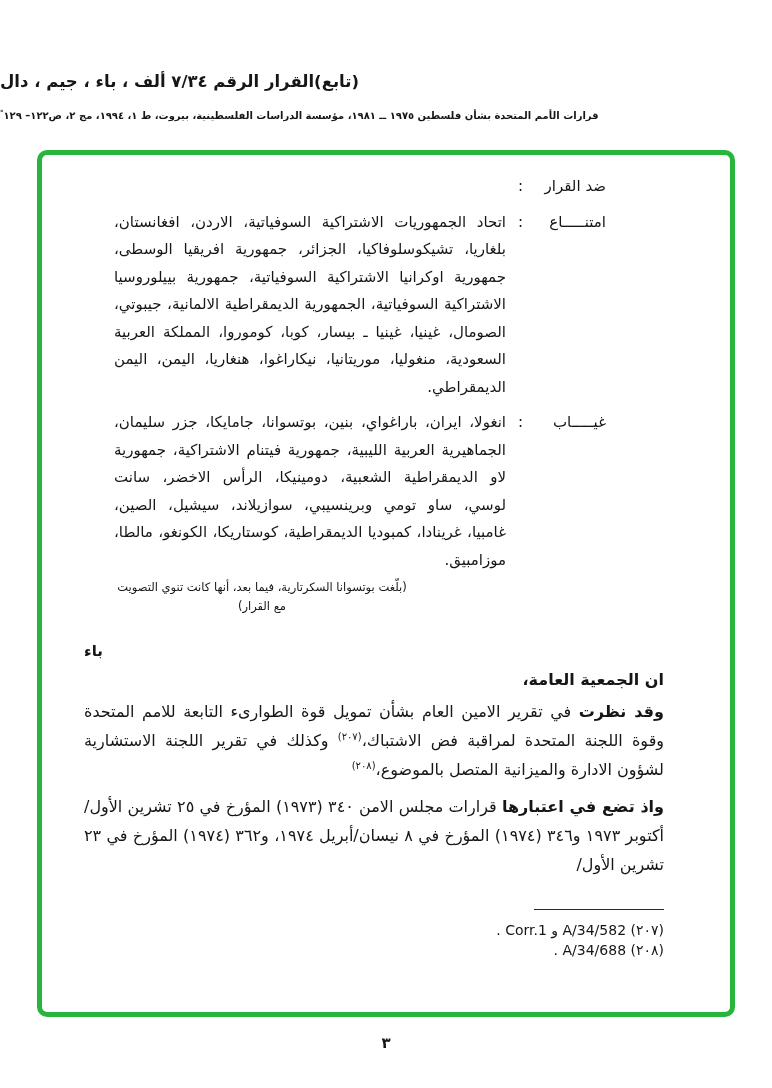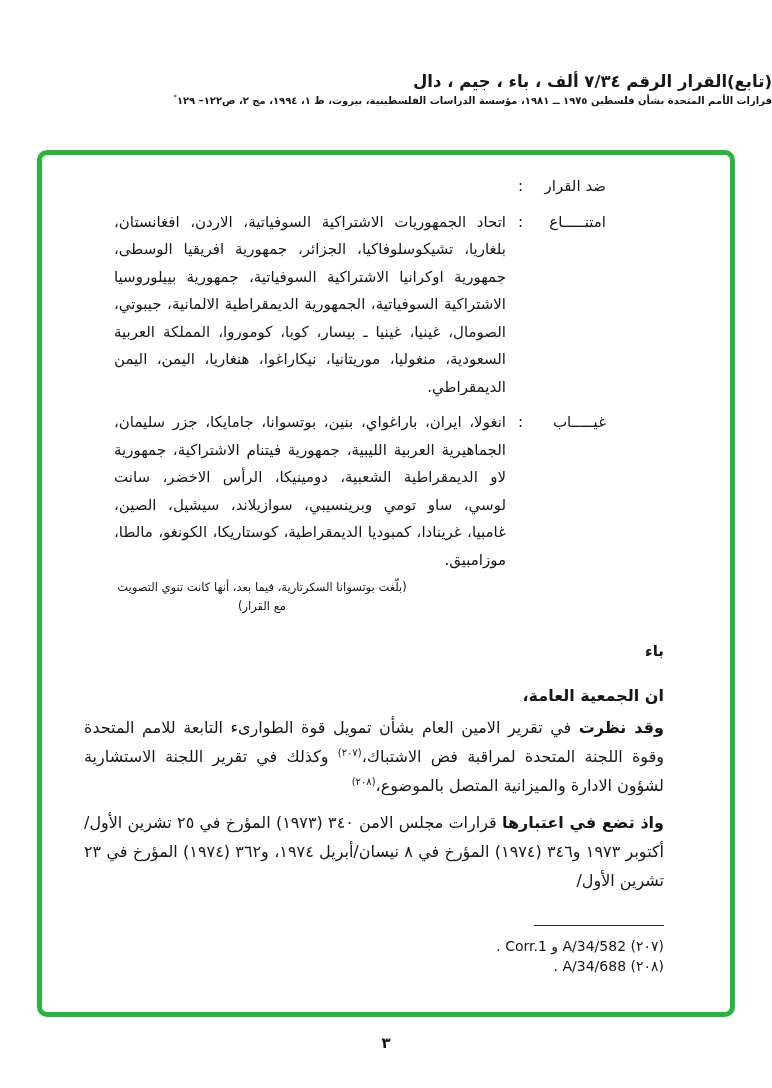--- a/index.html
+++ b/index.html
@@ -9,23 +9,23 @@
     width:772px; height:1088px;
     background:#ffffff;
     font-family:"DejaVu Sans", sans-serif;
     color:var(--ink);
     position:relative;
     overflow:hidden;
   }
   .page { position:absolute; inset:0; }
 
   
-  .header { position:absolute; top:72px; left:0; width:100%; text-align:right; }
+  .header { position:absolute; top:72px; left:0; width:100%; text-align:left; }
   .doc-title { font-size:16.5px; font-weight:700; }
-  .doc-subtitle { font-size:10px; font-weight:700; margin-top:3px; letter-spacing:0.1px; }
+  .doc-subtitle { font-size:10px; font-weight:700; margin-top:18px; letter-spacing:0.1px; }
   .doc-subtitle sup { font-size:7px; }
 
   
   .doc-box {
     position:absolute; left:37px; top:150px;
     width:698px; height:867px;
     border:5px solid var(--accent);
     border-radius:10px;
     padding:18px 66px 0 42px;
     overflow:hidden;
@@ -41,22 +41,22 @@
   }
   .vote-label { flex:0 0 88px; display:flex; justify-content:space-between; white-space:nowrap; }
   .vote-body { flex:1; min-width:0; }
   .vote-note {
     font-size:11.5px; line-height:19px;
     width:292px; margin:4px 98px 0 0;
     text-align:center;
   }
 
   
-  .section-letter { text-align:right; font-weight:700; font-size:15px; margin-top:26px; }
-  .opening { font-weight:700; font-size:16px; margin-top:26px; }
+  .section-letter { text-align:left; font-weight:700; font-size:15px; margin-top:26px; }
+  .opening { font-weight:700; font-size:16px; margin-top:10px; }
   .body-para { font-size:16px; line-height:29px; text-align:justify; margin:8px 0 0 0; }
   .body-para .lead { font-weight:700; }
   sup.ref { font-size:10px; line-height:0; vertical-align:6px; }
 
   
   .footnotes { margin-top:30px; }
   .fn-rule { width:130px; border-top:1.5px solid #2a2a2a; margin:0 0 10px 0; }
   .footnote-line { font-size:14px; line-height:20px; }
 
   

